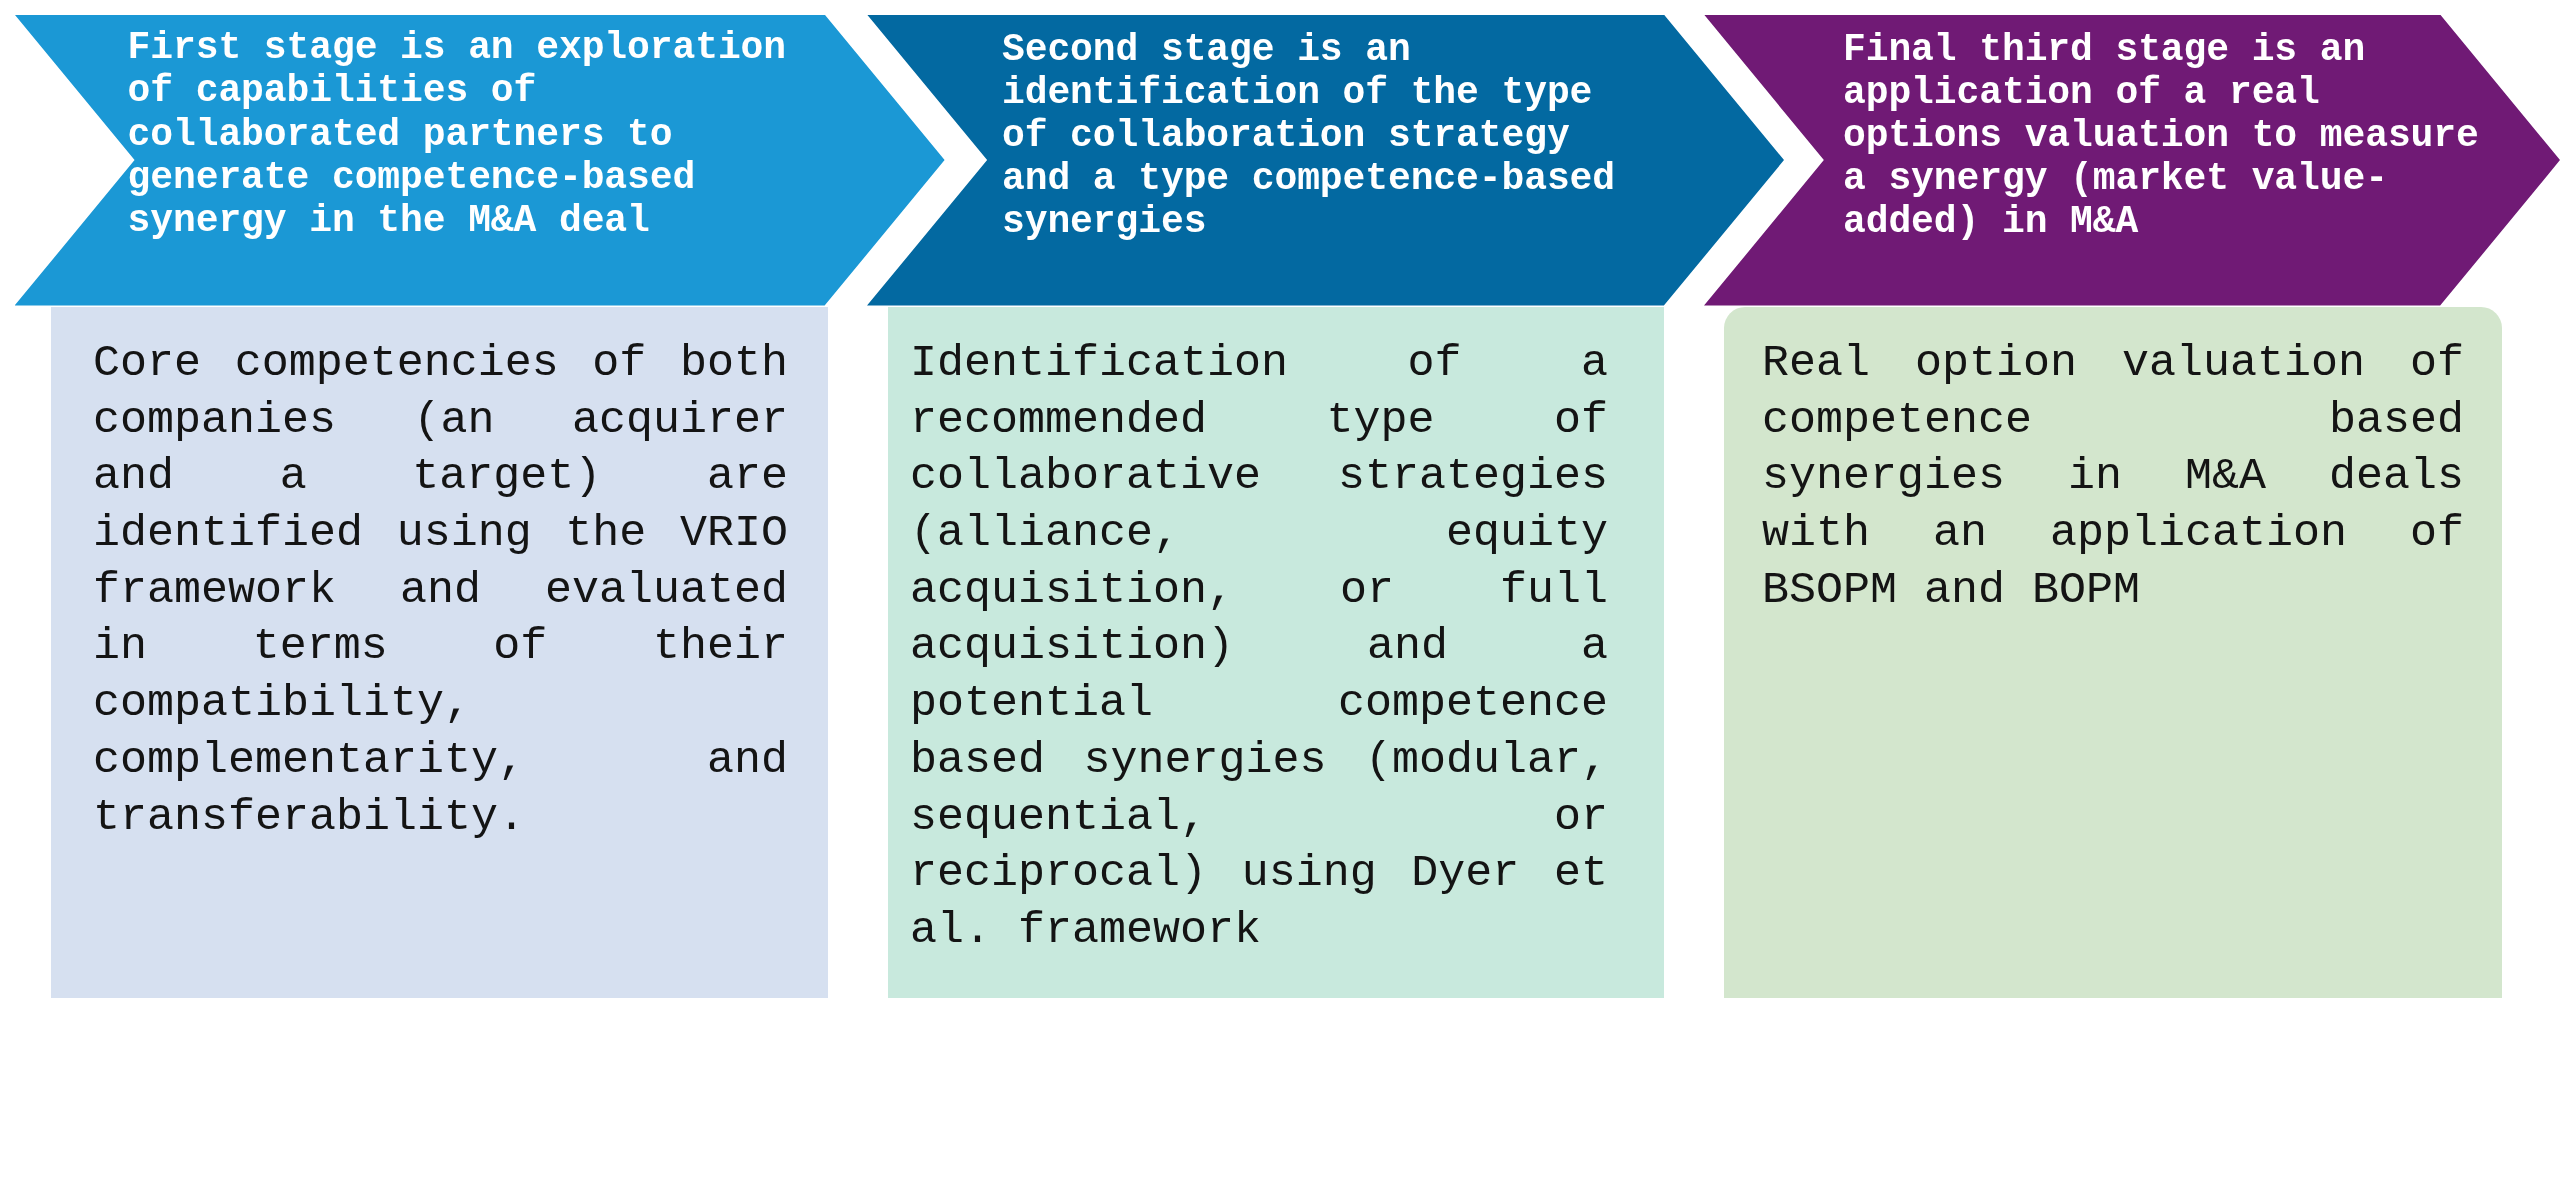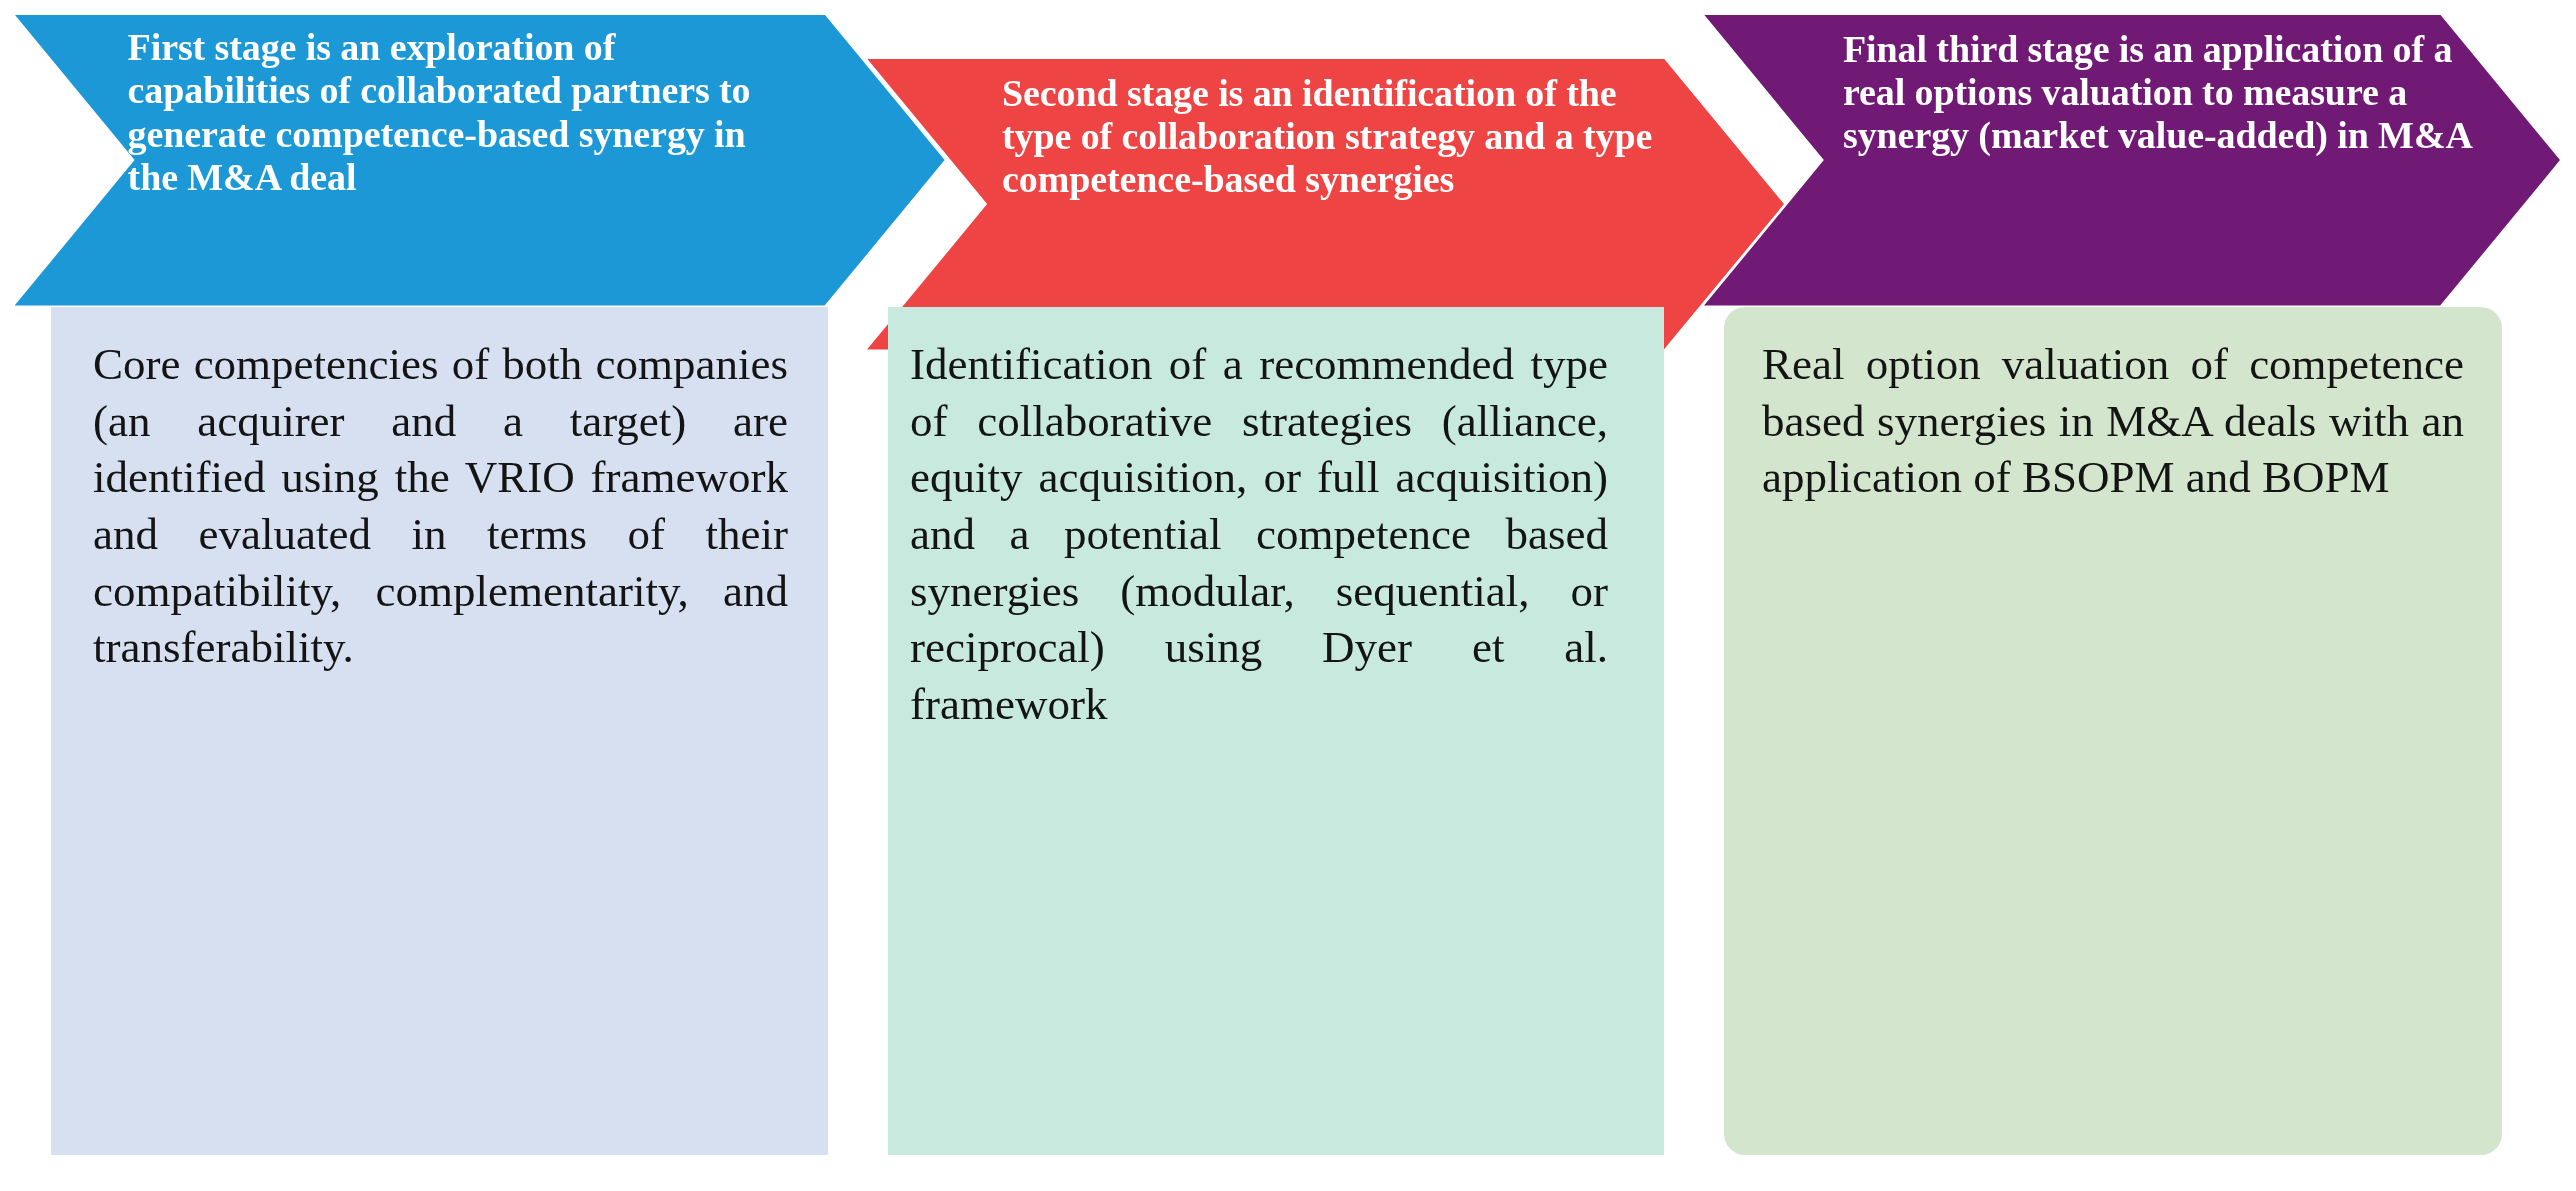--- a/index.html
+++ b/index.html
@@ -3,24 +3,24 @@
 <meta charset="utf-8">
 <style>
   html, body {
     margin: 0;
     padding: 0;
     background: #ffffff;
   }
   #canvas {
     position: relative;
     width: 2576px;
-    height: 1191px;
+    height: 998px;
     background: #ffffff;
     overflow: hidden;
-    font-family: Liberation Serif, serif;
+    font-family: Liberation Mono, monospace;
   }
 
   
   .stage-header {
     position: absolute;
     top: 14.6px;
     height: 291px;
     box-sizing: border-box;
   }
   .stage-header .hdr-text {
@@ -38,23 +38,22 @@
     left: 14.6px;
     width: 930px;
     background: #1b98d5;
     clip-path: polygon(0% 0%, 87.1% 0%, 100% 50%, 87.1% 100%, 0% 100%, 12.9% 50%);
   }
   #header-1 .hdr-text { left: 113px; top: 11.7px; width: 673px; }
 
   #header-2 {
     left: 867px;
     width: 917px;
-    background: #ef4444;
+    background: #0369a1;
     clip-path: polygon(0% 0%, 86.9% 0%, 100% 50%, 86.9% 100%, 0% 100%, 13.1% 50%);
-    margin-top: 44px;
   }
   #header-2 .hdr-text { left: 135px; top: 13px; width: 658px; }
 
   #header-3 {
     left: 1704px;
     width: 856px;
     background: #701a75;
     clip-path: polygon(0% 0%, 86.0% 0%, 100% 50%, 86.0% 100%, 0% 100%, 14.0% 50%);
   }
   #header-3 .hdr-text { left: 139px; top: 13px; width: 651px; }

